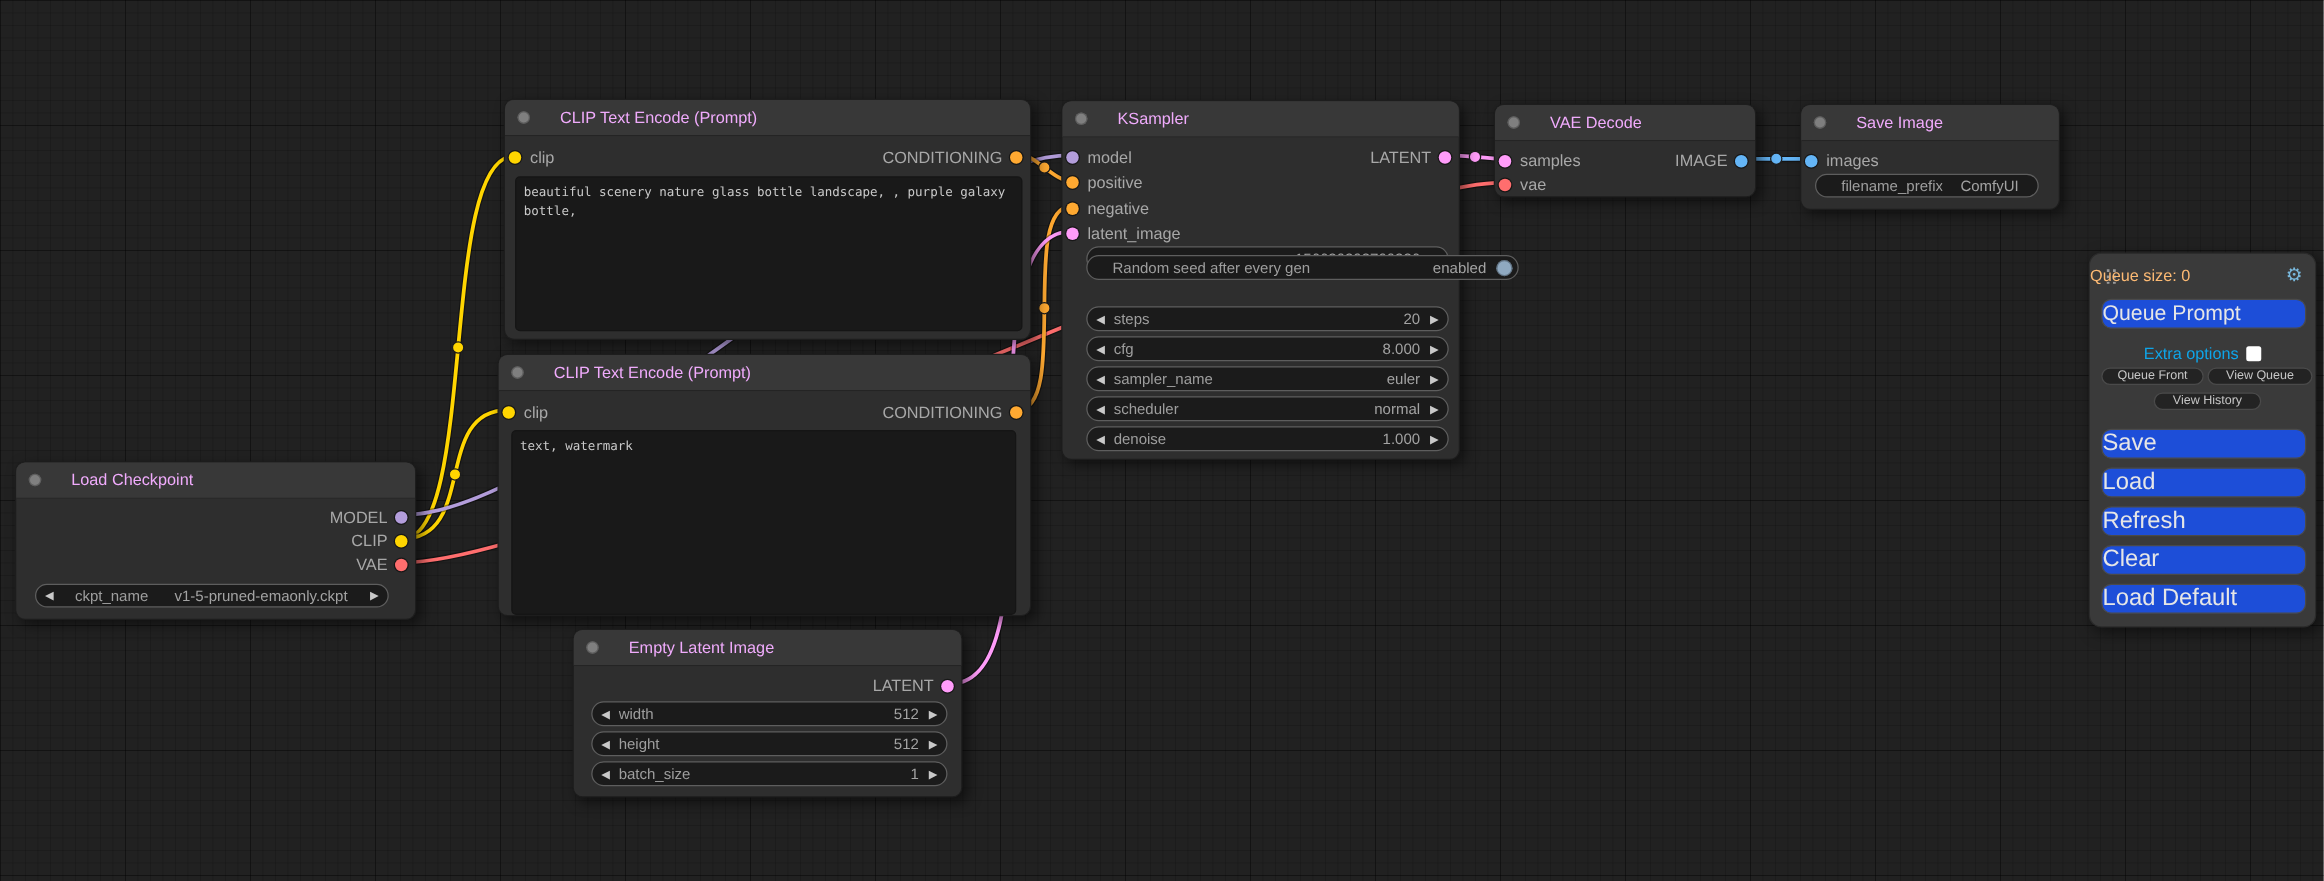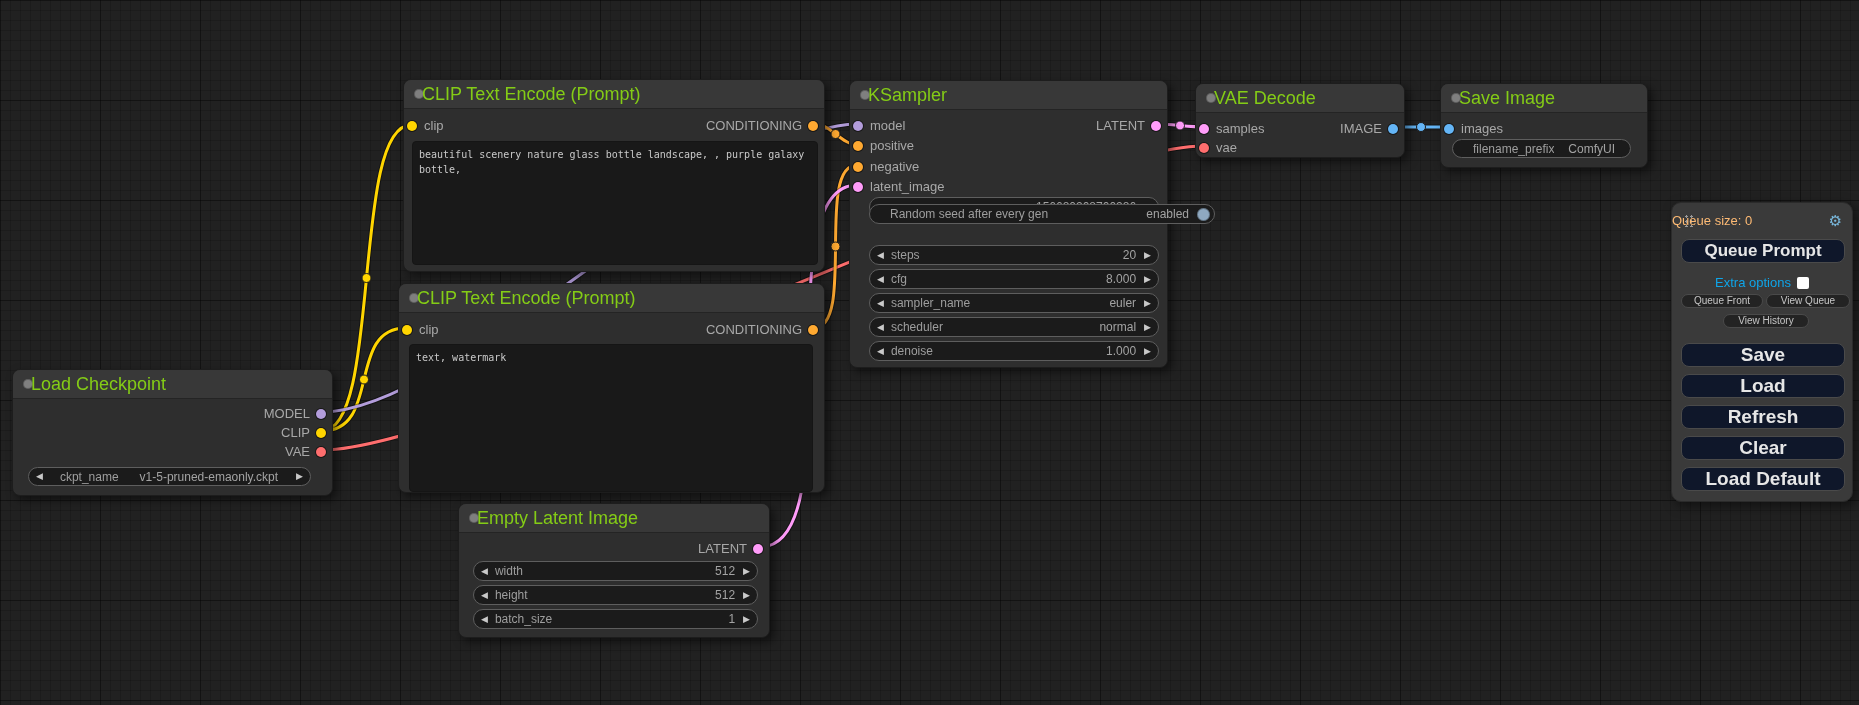--- a/index.html
+++ b/index.html
@@ -13,21 +13,21 @@
     background-size:100px 100px,100px 100px,10px 10px,10px 10px;}
   #wire-svg{position:absolute;left:0;top:0;width:1859px;height:705px;}
 
   
   .node{position:absolute;background:#2e2e2e;border:1px solid #1d1d1d;border-radius:8px;
     box-shadow:4px 4px 10px rgba(0,0,0,.5);box-sizing:border-box;}
   .node-header{position:absolute;left:0;top:0;right:0;height:28px;background:#383838;
     border-radius:7px 7px 0 0;border-bottom:1px solid #242424;}
   .title-dot{position:absolute;left:10px;top:9px;width:10px;height:10px;border-radius:50%;
     background:#7f7f7f;box-shadow:inset 0 0 0 1px rgba(0,0,0,.25);}
-  .node-title{position:absolute;left:18px;top:0;line-height:28px;font-size:18px;color:#84cc16;white-space:nowrap;}
+  .node-title{position:absolute;left:44px;top:0;line-height:28px;font-size:13px;color:#f0abfc;white-space:nowrap;}
 
   .slot-row{position:absolute;left:0;right:0;height:19px;}
   .slot-label{position:absolute;left:20px;top:0;line-height:19px;font-size:13px;color:#a8a8a8;white-space:nowrap;}
   .slot-label.right{left:auto;right:22px;}
   .slot-dot{position:absolute;top:50%;width:10px;height:10px;margin-top:-5px;border-radius:50%;
     box-shadow:0 0 0 1px rgba(0,0,0,.5);}
   .slot-dot.in{left:3px;}
   .slot-dot.out{right:6px;}
 
   .widget{position:absolute;height:20px;background:#1b1b1b;border:1px solid #5e5e5e;border-radius:11px;
@@ -45,22 +45,22 @@
     font-size:10px;line-height:15px;color:#c9c9c9;white-space:pre-wrap;word-break:break-word;}
 
   
   .queue-panel{position:absolute;left:1671px;top:202px;width:182px;height:300px;background:#3a3a3a;
     border:1px solid #2b2b2b;border-radius:10px;box-shadow:4px 4px 12px rgba(0,0,0,.5);box-sizing:border-box;}
   .qp-header{position:absolute;left:0;top:8px;right:0;height:20px;}
   .drag-handle{position:absolute;left:12px;top:3px;width:9px;height:13px;
     background-image:radial-gradient(#9a9a9a 1.1px,transparent 1.3px);background-size:5px 5px;background-position:0 0;}
   .queue-size{position:absolute;left:0;right:0;text-align:left;line-height:20px;font-size:13px;color:#fdba74;}
   .gear{position:absolute;right:10px;top:0;font-size:15px;line-height:20px;color:#79b8dc;cursor:pointer;}
-  .qbtn{position:absolute;left:9px;width:164px;height:24px;background:#0f172a;border:1px solid #4a4a4a;
-    border-radius:8px;box-sizing:border-box;color:#e6e6e6;text-align:center;font-size:19px;line-height:22px;cursor:pointer;font-weight:bold;}
+  .qbtn{position:absolute;left:9px;width:164px;height:24px;background:#1d4ed8;border:1px solid #4a4a4a;
+    border-radius:8px;box-sizing:border-box;color:#e6e6e6;font-size:19px;line-height:22px;cursor:pointer;}
   .qbtn.prompt{font-size:17px;}
   .extra-row{position:absolute;left:0;right:0;top:72px;height:15px;text-align:center;font-size:13px;color:#0ea5e9;}
   .checkbox{display:inline-block;width:12px;height:12px;background:#ffffff;border-radius:2px;
     vertical-align:-2px;margin-left:6px;}
   .pill{position:absolute;height:14px;background:#232323;border:1px solid #4a4a4a;border-radius:8px;
     box-sizing:border-box;color:#c6c6c6;font-size:10px;line-height:12px;text-align:center;cursor:pointer;}
 </style>
 </head>
 <body>
 

